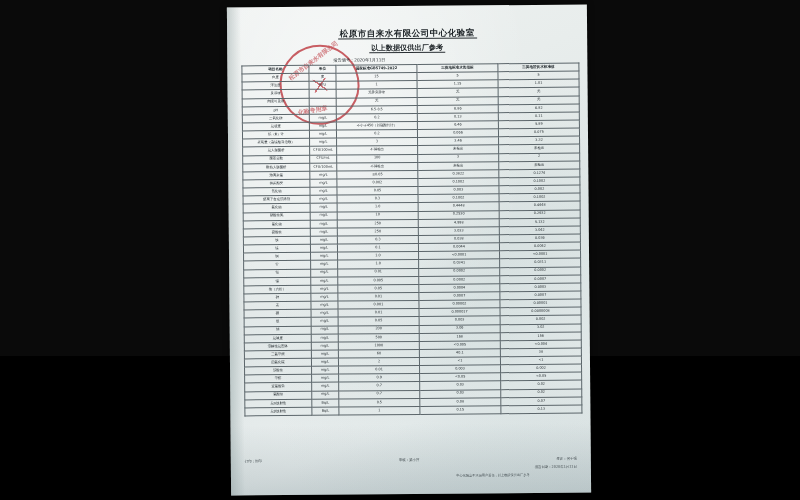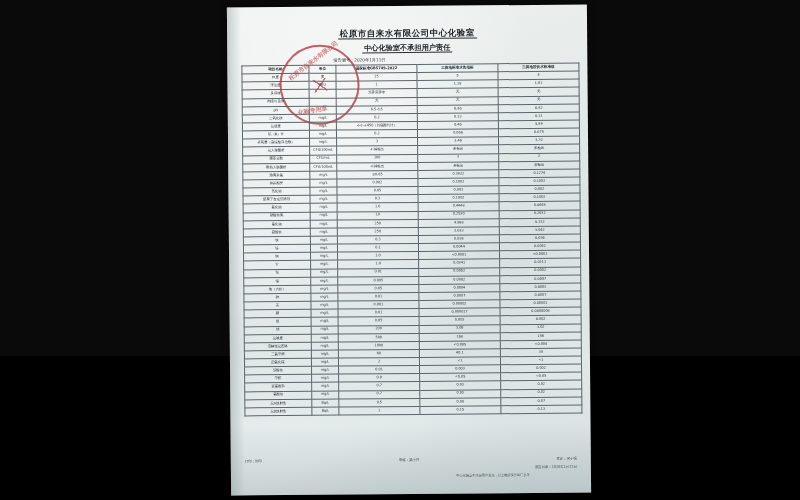--- a/index.html
+++ b/index.html
@@ -81,21 +81,21 @@
 <body>
 
 <div class="stage">
   <div class="paper">
     <div class="sheet">
 
       <div class="hdr title1">
         <span class="u">松原市自来水有限公司中心化验室</span>
       </div>
       <div class="hdr title2">
-        <span class="u">中心化验室不承担用户责任</span>
+        <span class="u">以上数据仅供出厂参考</span>
       </div>
       <div class="rptno">报告编号：2020年1月11日</div>
 
       <div class="stamp">
         <div class="stamp-txt">
           <span style="left:6px;top:9px;transform:rotate(-28deg);">松原市自来水有限公司</span>
           <span style="left:12px;top:58px;">化验专用章</span>
         </div>
       </div>
 

